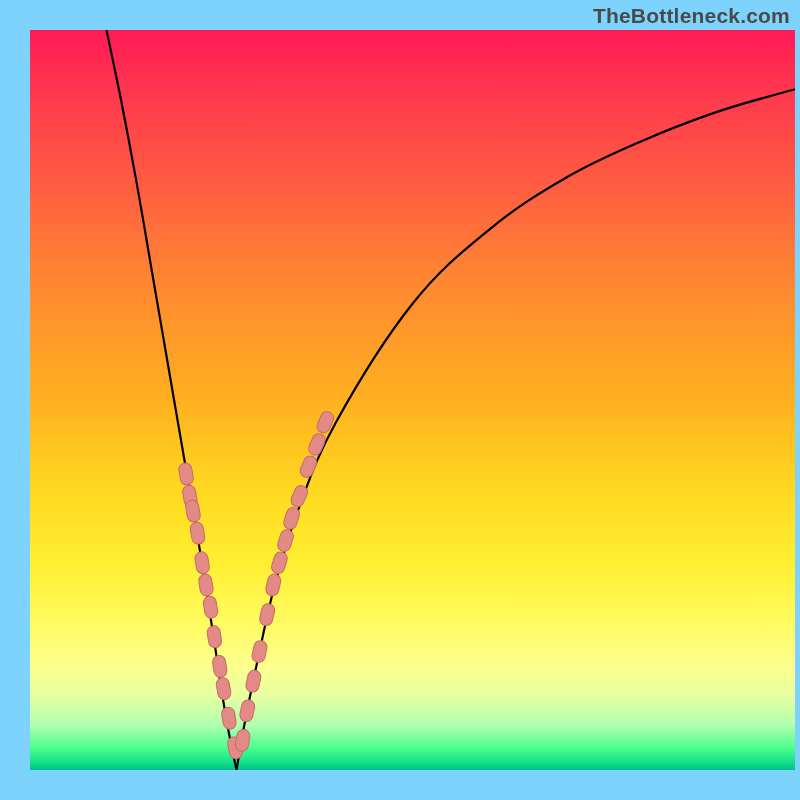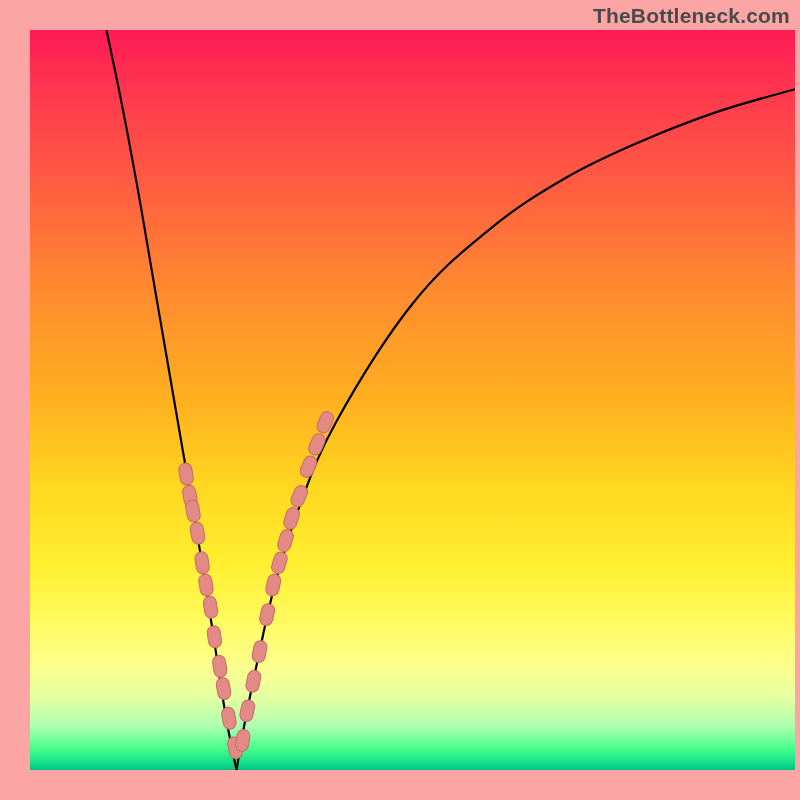--- a/index.html
+++ b/index.html
@@ -7,21 +7,21 @@
     padding: 0;
     width: 800px;
     height: 800px;
     overflow: hidden;
     font-family: Arial, Helvetica, sans-serif;
     background: #000;
   }
   .outer-frame {
     width: 800px;
     height: 800px;
-    background: #fca5a5;
+    background: #7dd3fc;
     position: relative;
   }
   .watermark {
     position: absolute;
     top: 4px;
     right: 10px;
     color: #4a4a4a;
     font-size: 21px;
     font-weight: 600;
     letter-spacing: 0.2px;

